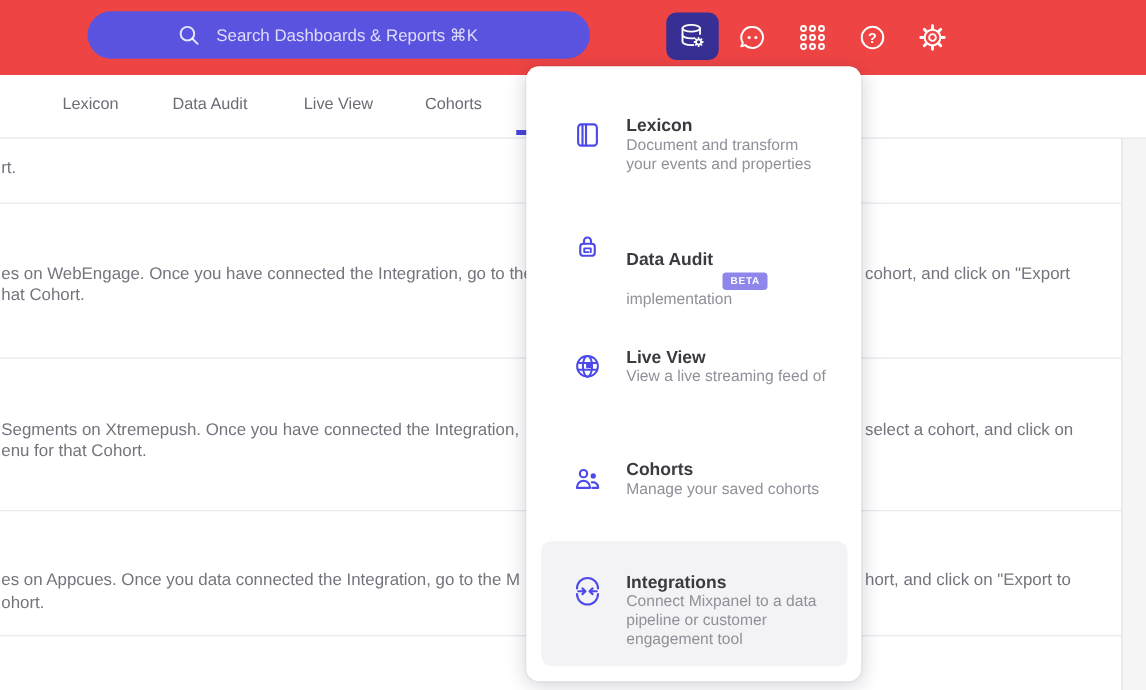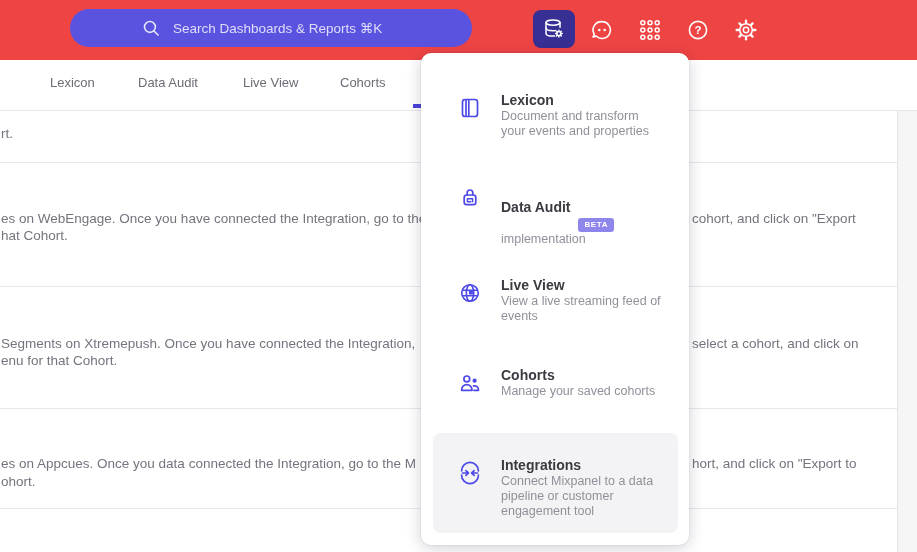--- a/index.html
+++ b/index.html
@@ -217,21 +217,20 @@
           </g>
           <rect x="10.9" y="9.5" width="4" height="4" fill="#4c49e8"></rect>
         </svg>
       </span>
       <span class="mi-text">
         <span class="mi-title-row">
             <span class="mi-title">Live View</span>
           </span>
         <span class="mi-desc">
           <div>View a live streaming feed of</div>
-          <div>events</div>
         </span>
       </span>
     </button>
 
     <button class="menu-item" id="mi-3">
       <span class="mi-icon">
         <svg width="24" height="24" viewBox="0 0 24 24">
           <g fill="none" stroke="#4c49e8" stroke-width="1.7" stroke-linejoin="round" stroke-linecap="round">
             <circle cx="8.8" cy="7.9" r="2.9"></circle>
             <path d="M3.6 19.3v-.5a5.2 5.2 0 0 1 10.4 0v.5z"></path>

